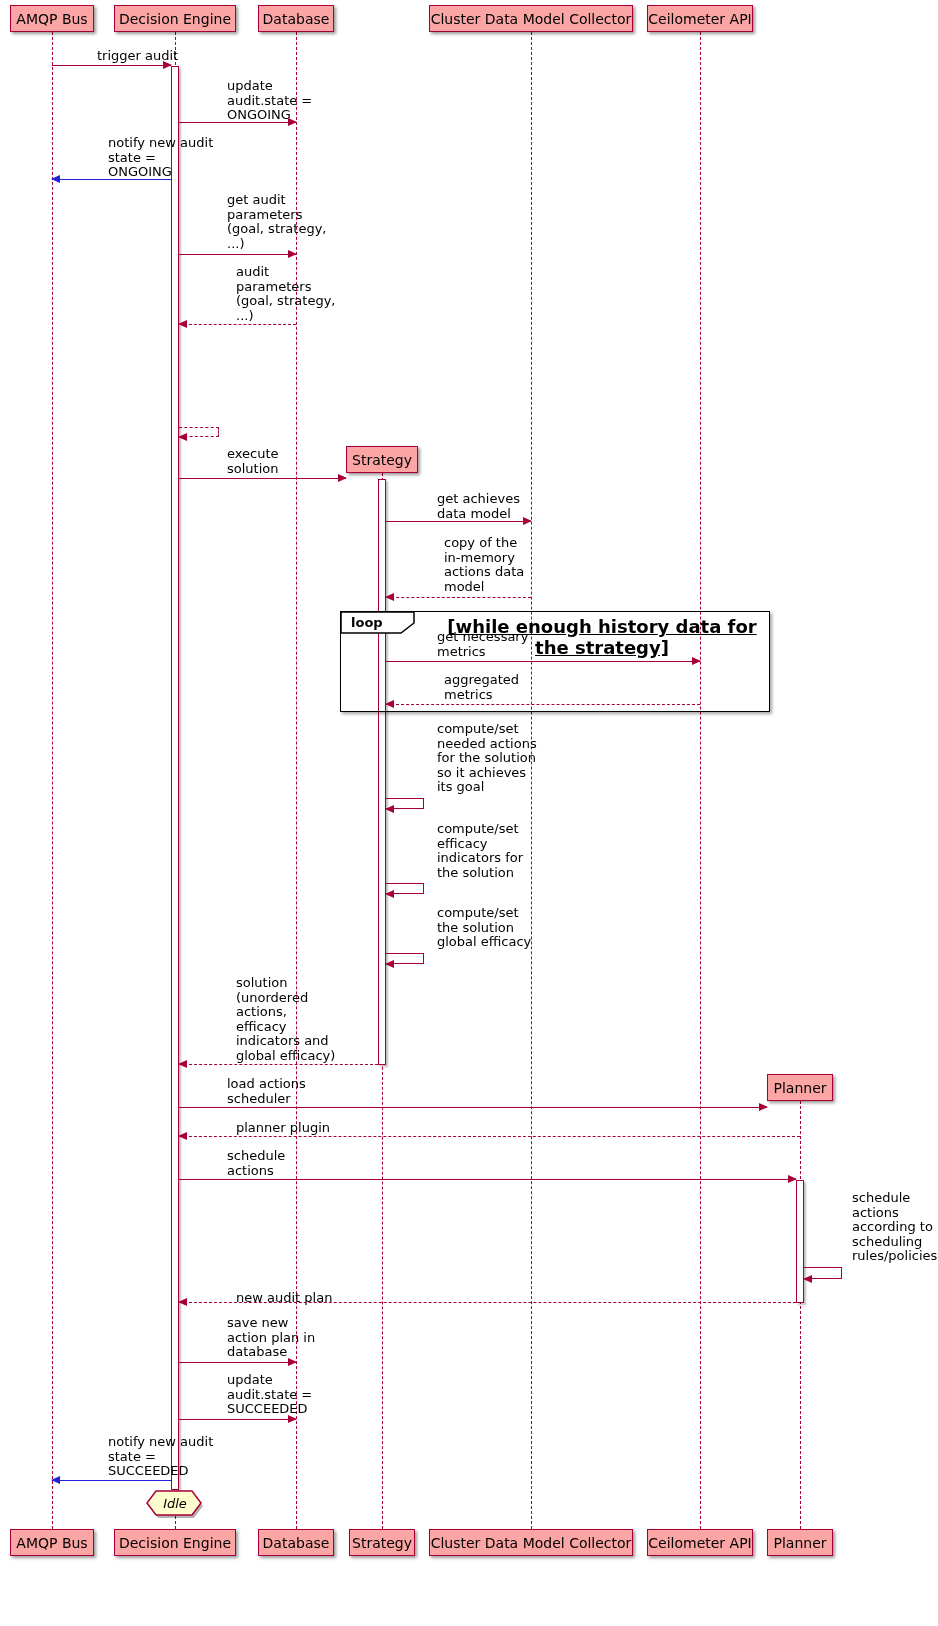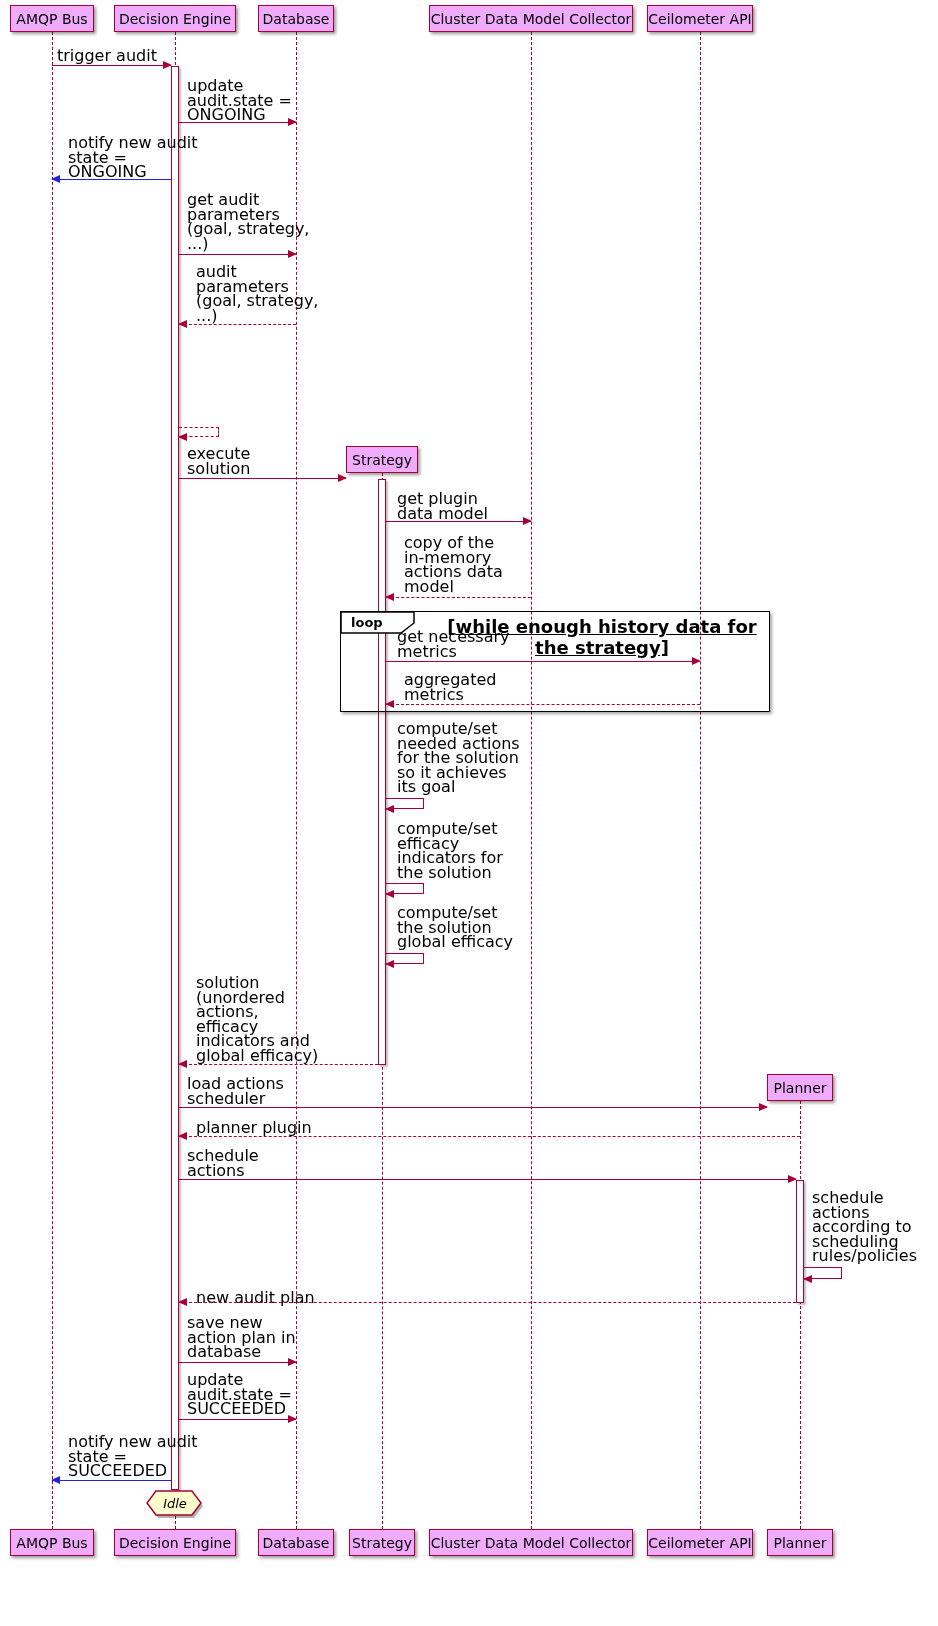--- a/index.html
+++ b/index.html
@@ -3,25 +3,25 @@
 <meta charset="utf-8">
 <style>
   * { margin:0; padding:0; box-sizing:border-box; }
   html,body { background:#ffffff; }
   body { font-family:"DejaVu Sans", sans-serif; color:#000; }
   #diagram { position:relative; width:938px; height:1626px; background:#fff; overflow:hidden; }
 
   .lifeline { position:absolute; width:0; border-left:1px dashed #A80036; }
   .activation { position:absolute; width:8px; background:#ffffff; border:1px solid #A80036; box-shadow:2px 2px 2px rgba(0,0,0,0.25); }
 
-  .pbox { position:absolute; height:27px; background:#f0abfc; border:1.5px solid #A80036;
+  .pbox { position:absolute; height:27px; background:#fca5a5; border:1.5px solid #A80036;
           box-shadow:2px 2px 3px rgba(0,0,0,0.4); display:flex; align-items:center; justify-content:center;
           font-size:14px; white-space:nowrap; padding:0 2px; }
 
-  .mlabel { position:absolute; font-size:16px; line-height:14.5px; white-space:pre-line; }
+  .mlabel { position:absolute; font-size:13px; line-height:14.5px; white-space:pre-line;margin-left:40px; }
 
   .msg { position:absolute; height:0; }
   .msg .ln { position:absolute; left:0; right:0; top:-1px; border-top:1px solid #A80036; }
   .msg.dotted .ln { border-top-style:dashed; }
   .msg .head { position:absolute; top:-5px; width:0; height:0; border-top:4px solid transparent; border-bottom:4px solid transparent; }
   .msg .head.r { right:-1px; border-left:9px solid #A80036; }
   .msg .head.l { left:-1px; border-right:9px solid #A80036; }
   .msg.blue .ln { border-top-color:#2222DD; }
   .msg.blue .head.l { border-right-color:#2222DD; }
 
@@ -72,21 +72,21 @@
   <div class="mlabel" style="left:187px;top:193px">get audit
 parameters
 (goal, strategy,
 ...)</div>
   <div class="mlabel" style="left:196px;top:265px">audit
 parameters
 (goal, strategy,
 ...)</div>
   <div class="mlabel" style="left:187px;top:447px">execute
 solution</div>
-  <div class="mlabel" style="left:397px;top:492px">get plugin
+  <div class="mlabel" style="left:397px;top:492px">get achieves
 data model</div>
   <div class="mlabel" style="left:404px;top:536px">copy of the
 in-memory
 actions data
 model</div>
   <div class="mlabel" style="left:397px;top:630px">get necessary
 metrics</div>
   <div class="mlabel" style="left:404px;top:673px">aggregated
 metrics</div>
   <div class="mlabel" style="left:397px;top:722px">compute/set

